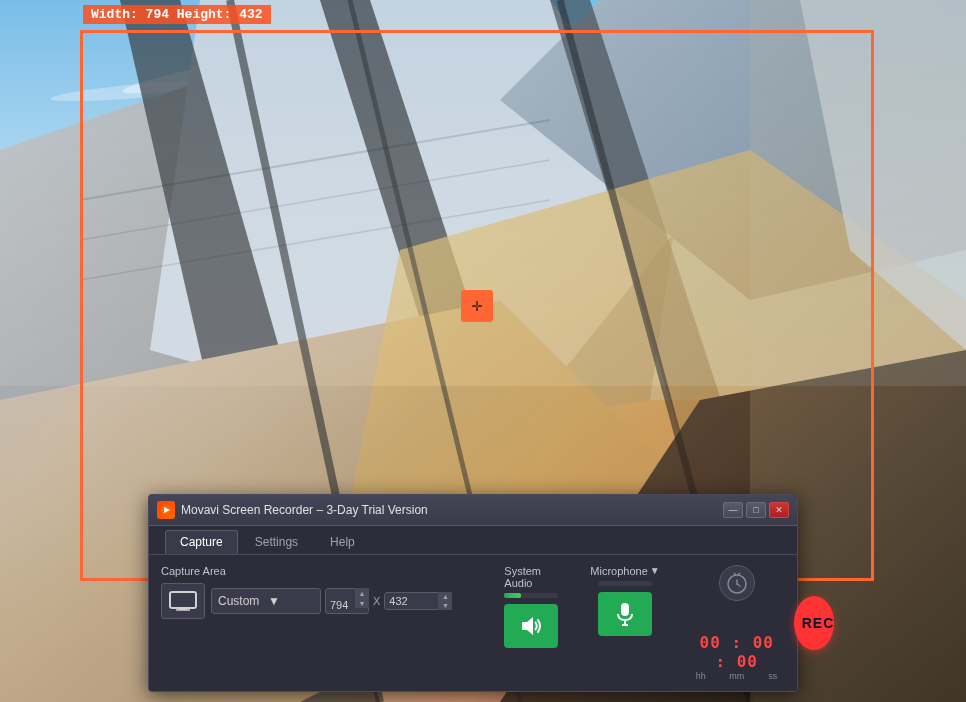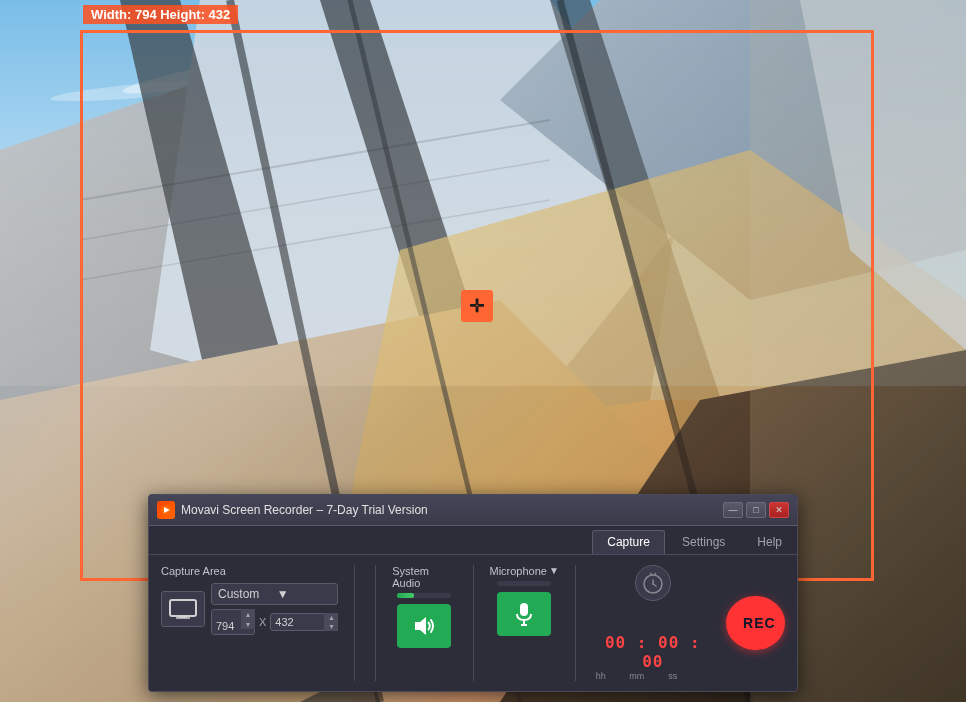--- a/index.html
+++ b/index.html
@@ -32,20 +32,21 @@
     
     .capture-rect {
       position: absolute;
       top: 30px;
       left: 80px;
       width: 794px;
       height: 551px;
       border: 3px solid #ff6633;
       background: transparent;
       z-index: 10;
+      font-family: Liberation Mono, monospace;
     }
 
     .capture-rect-label {
       position: absolute;
       top: -28px;
       left: 0;
       background: rgba(255, 80, 30, 0.85);
       color: white;
       font-size: 13px;
       font-weight: bold;
@@ -144,24 +145,23 @@
 
     .title-btn.close-btn {
       background: linear-gradient(180deg, #cc3333, #aa2222);
       border-color: #cc4444;
     }
 
     
     .nav-tabs {
       display: flex;
       background: #2d2d3a;
-      padding: 4px 0 0;
+      padding: 4px 16px 0;
       gap: 2px;
       border-bottom: 1px solid #4a4a5a;
-      justify-content: flex-end;
     }
 
     .nav-tab {
       padding: 4px 14px;
       font-size: 12px;
       cursor: pointer;
       border-radius: 3px 3px 0 0;
       border: 1px solid transparent;
     }
 
@@ -218,21 +218,20 @@
       cursor: pointer;
     }
 
     .screen-icon-btn svg {
       width: 28px;
       height: 20px;
     }
 
     .dropdown-container {
       display: flex;
-      flex-direction: column;
       gap: 4px;
     }
 
     .dropdown-select {
       display: flex;
       align-items: center;
       background: #3a3a4a;
       border: 1px solid #5a5a6a;
       border-radius: 3px;
       padding: 3px 6px;
@@ -550,21 +549,21 @@
 
 <div class="recorder-panel">
 
   <div class="title-bar">
     <div class="title-bar-icon">
       <svg viewBox="0 0 12 12" xmlns="http://www.w3.org/2000/svg">
         <circle cx="6" cy="6" r="5" fill="#ff6600"></circle>
         <polygon points="4,3 10,6 4,9" fill="white"></polygon>
       </svg>
     </div>
-    <span class="title-text">Movavi Screen Recorder – 7-Day Trial Version</span>
+    <span class="title-text">Movavi Screen Recorder – 3-Day Trial Version</span>
     <div class="title-controls">
       <button class="title-btn">—</button>
       <button class="title-btn">□</button>
       <button class="title-btn close-btn">✕</button>
     </div>
   </div>
 
   <div class="nav-tabs">
     <div class="nav-tab active">Capture</div>
     <div class="nav-tab inactive">Settings</div>

